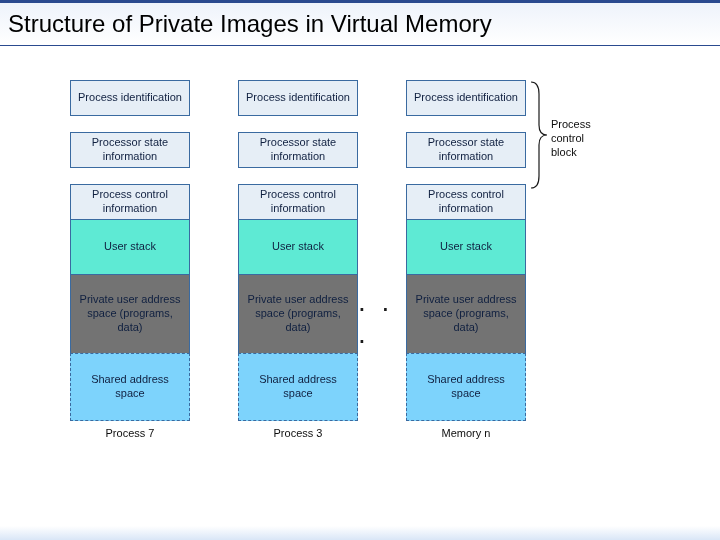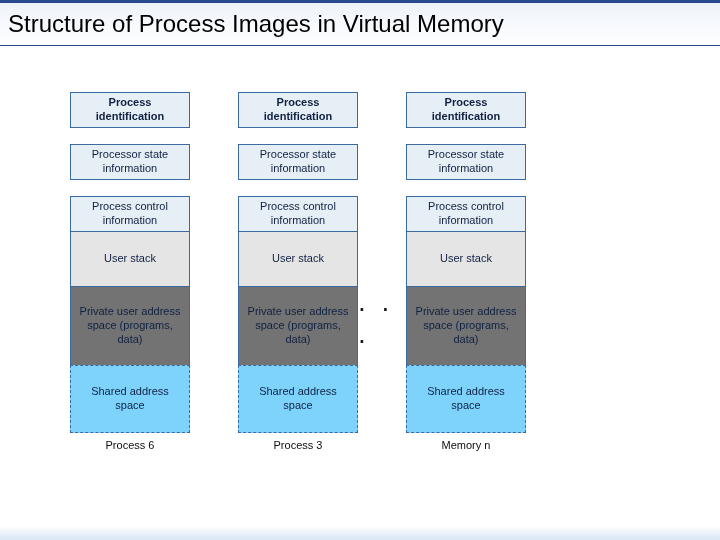--- a/index.html
+++ b/index.html
@@ -59,23 +59,23 @@
     margin-top: -1px;
     display: flex;
     align-items: center;
     justify-content: center;
     text-align: center;
     font-size: 11px;
     line-height: 1.25;
     color: #102040;
     padding: 4px 6px;
   }
-  .cell:first-child { margin-top: 12px; font-weight: bold; }
+  .cell:first-child { margin-top: 0; }
   .pcb { background: #e6eef6; margin-top: 16px; }
-  .us  { background: #e5e5e5; height: 56px; }
+  .us  { background: #5eead4; height: 56px; }
   .pas { background: #737373; height: 80px; }
   .sas {
     border: 1px dashed #3a6aa0;
     height: 68px;
     background: #7dd3fc;
   }
   .h-sm { height: 36px; }
   .caption {
     text-align: center;
     font-size: 11px;
@@ -97,34 +97,34 @@
     font-size: 11px;
     color: #0d0d0d;
     line-height: 1.25;
     white-space: nowrap;
   }
 </style>
 </head>
 <body>
 
 <div class="titlebar">
-  <h1>Structure of Process Images in Virtual Memory</h1>
+  <h1>Structure of Private Images in Virtual Memory</h1>
 </div>
 
 <div class="diagram">
   <div class="cols">
 
     <div class="col">
       <div class="cell pcb h-sm">Process identification</div>
       <div class="cell pcb h-sm">Processor state information</div>
       <div class="cell pcb h-sm">Process control information</div>
       <div class="cell us">User stack</div>
       <div class="cell pas">Private user address space (programs, data)</div>
       <div class="cell sas">Shared address space</div>
-      <div class="caption">Process 6</div>
+      <div class="caption">Process 7</div>
     </div>
 
     <div class="spacer"></div>
 
     <div class="col">
       <div class="cell pcb h-sm">Process identification</div>
       <div class="cell pcb h-sm">Processor state information</div>
       <div class="cell pcb h-sm">Process control information</div>
       <div class="cell us">User stack</div>
       <div class="cell pas">Private user address space (programs, data)</div>
@@ -139,13 +139,23 @@
       <div class="cell pcb h-sm">Processor state information</div>
       <div class="cell pcb h-sm">Process control information</div>
       <div class="cell us">User stack</div>
       <div class="cell pas">Private user address space (programs, data)</div>
       <div class="cell sas">Shared address space</div>
       <div class="caption">Memory n</div>
     </div>
 
   </div>
 
+  <div class="bracket-wrap">
+    <svg width="20" height="110" viewBox="0 0 20 110">
+      <path d="M2 2 Q10 2 10 14 L10 45 Q10 55 18 55 Q10 55 10 65 L10 96 Q10 108 2 108" fill="none" stroke="#1a1a1a" stroke-width="1.2"></path>
+    </svg>
+    <div class="bracket-label">
+      <span>Process</span><br>
+      <span>control</span><br>
+      <span>block</span>
+    </div>
+  </div>
 </div>
 
 </body></html>

